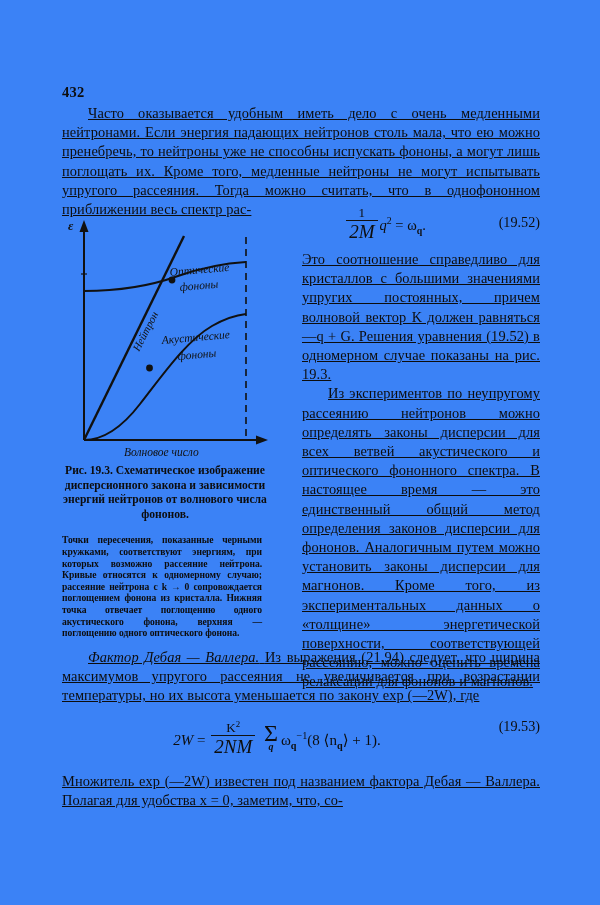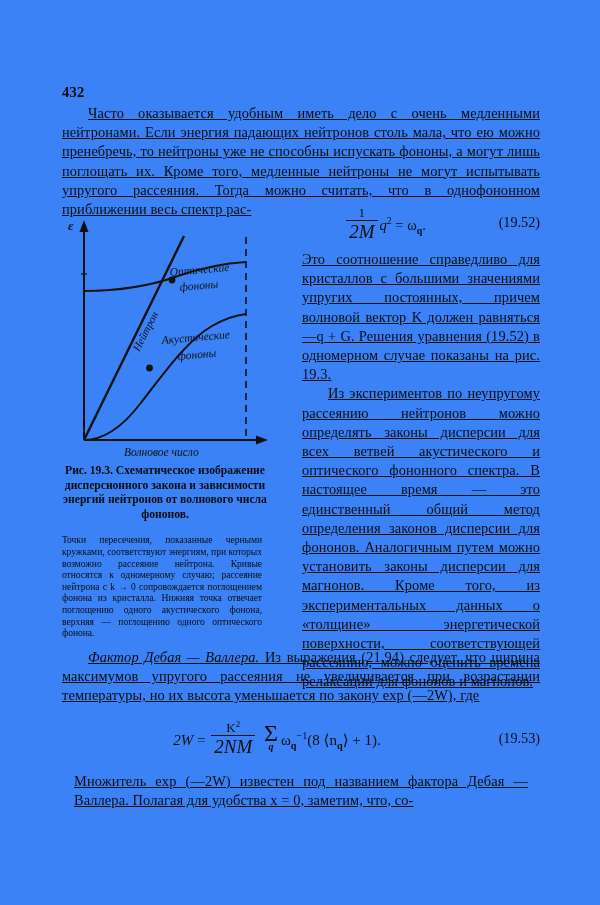--- a/index.html
+++ b/index.html
@@ -147,21 +147,21 @@
     line-height: 14.6px;
     font-weight: bold;
     text-align: center;
   }
   .fig-note {
     width: 200px;
     margin-top: 12px;
     font-size: 9.6px;
     line-height: 11.6px;
     text-align: justify;
-    font-weight: normal;
+    font-weight: bold;
     letter-spacing: -0.05px;
   }
 
   
   .lower {
     position: absolute;
     left: 62px;
     top: 648px;
     width: 478px;
   }
@@ -175,21 +175,21 @@
     position: absolute;
     left: 0;
     top: 2px;
     width: 430px;
     text-align: center;
     font-size: 15px;
   }
   .eq-tag-wide {
     position: absolute;
     right: 0;
-    top: 12px;
+    top: 0;
     font-size: 14.2px;
   }
   .sigma-stack {
     display: inline-block;
     vertical-align: -0.35em;
     text-align: center;
     line-height: 1;
     margin: 0 3px;
   }
   .sigma-stack .sig { display: block; font-size: 24px; }
@@ -288,16 +288,16 @@
           <span class="den ital">2NM</span>
         </span>
         <span class="sigma-stack">
           <span class="sig">Σ</span>
           <span class="sub ital">q</span>
         </span><span>ω</span><sub class="bold">q</sub><sup>−1</sup><span>(8 ⟨n</span><sub class="bold">q</sub><span>⟩ + 1).</span>
       </div>
       <div class="eq-tag-wide">(19.53)</div>
     </div>
 
-    <p class="para closing" style="margin:12px;"><span>Множитель exp (—2W) известен под названием фактора Дебая — Валлера. Полагая для удобства x = 0, заметим, что, со-</span></p>
+    <p class="para closing" style="margin:0;"><span>Множитель exp (—2W) известен под названием фактора Дебая — Валлера. Полагая для удобства x = 0, заметим, что, со-</span></p>
   </div>
 
 </div>
 
 </body></html>

